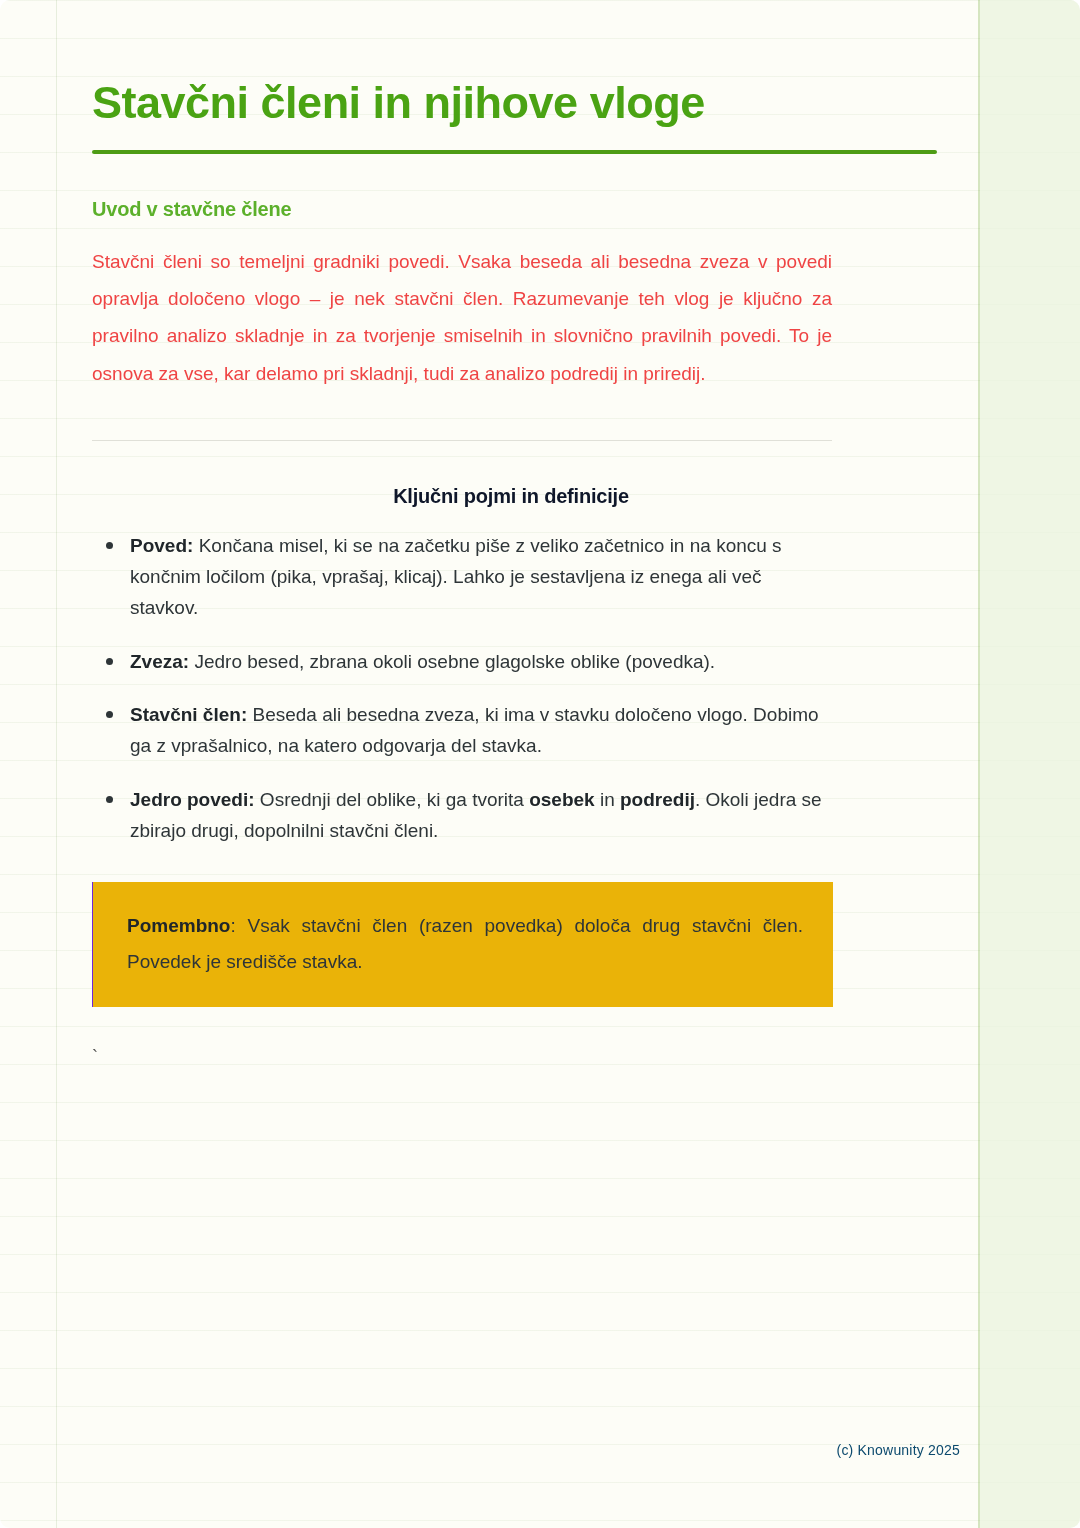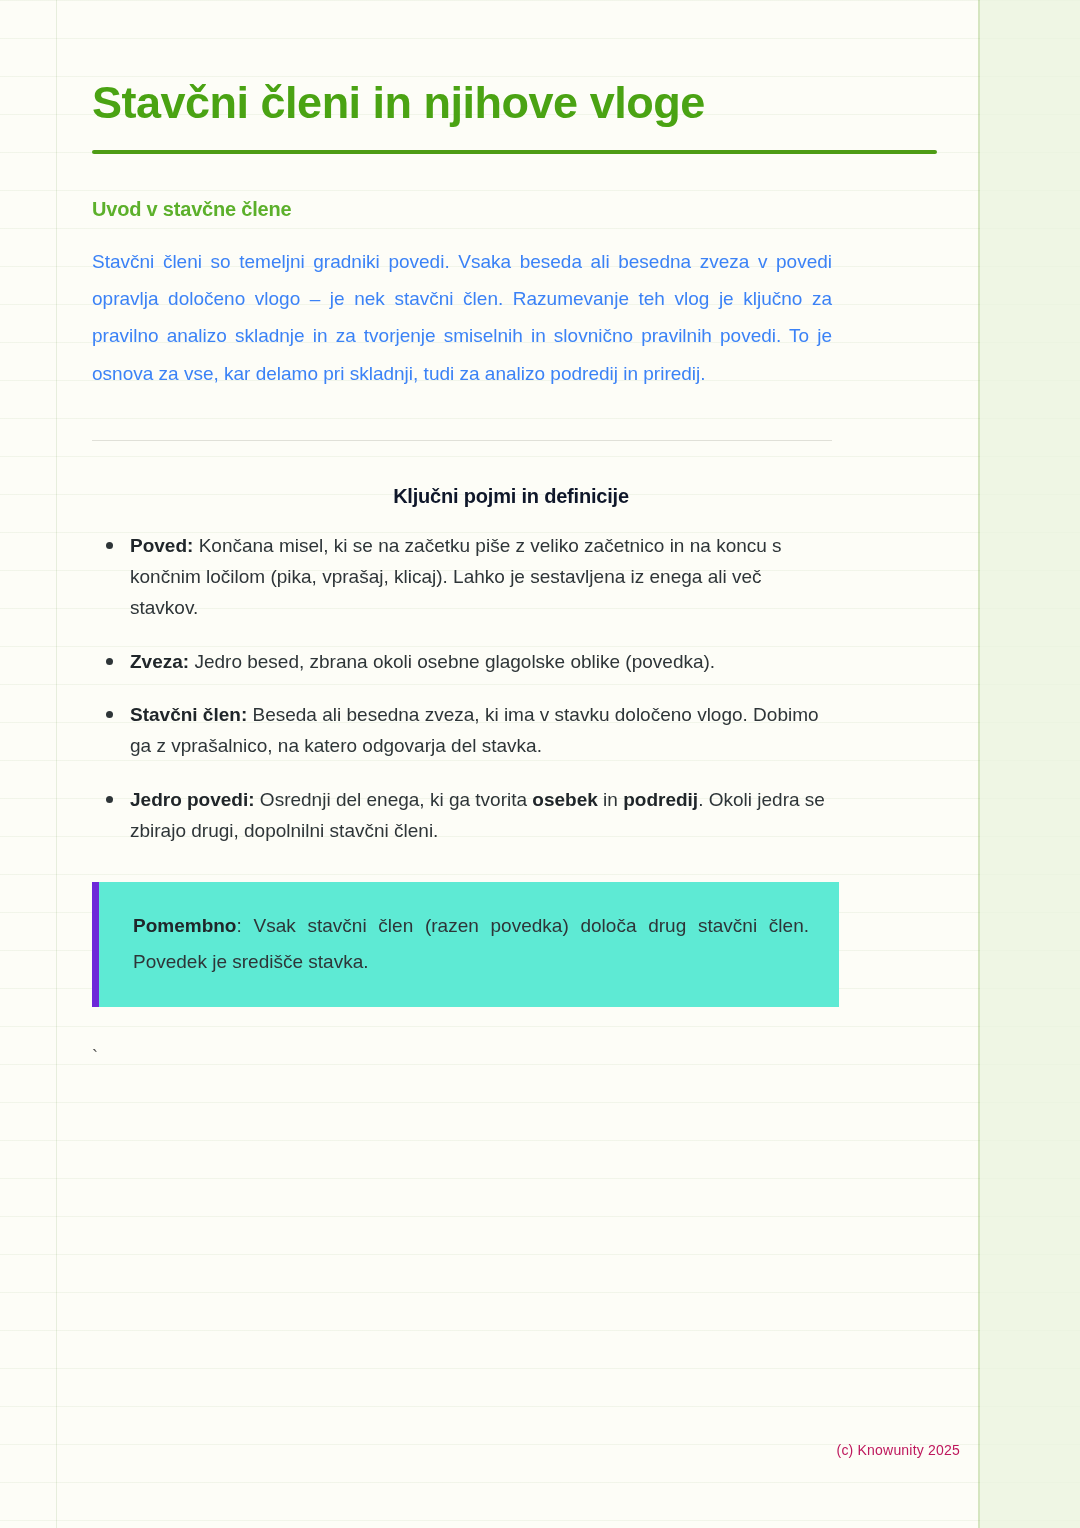--- a/index.html
+++ b/index.html
@@ -14,20 +14,21 @@
     overflow: hidden;
   }
 
   .page {
     position: relative;
     width: 1080px;
     height: 1528px;
     background: #fdfdf7;
     box-sizing: border-box;
     overflow: hidden;
+    border-radius: 10px;
   }
 
   
   .rules {
     position: absolute;
     inset: 0;
     background-image: repeating-linear-gradient(
       to bottom,
       rgba(120, 160, 90, 0.085) 0px,
       rgba(120, 160, 90, 0.085) 1px,
@@ -94,21 +95,21 @@
     letter-spacing: -0.2px;
   }
   h2.section-title.alt {
     color: #0f172a;
     text-align: center;
   }
 
   p.body-text {
     font-size: 19px;
     line-height: 1.95;
-    color: #3b82f6;
+    color: #ef4444;
     margin: 0;
     text-align: justify;
     max-width: 740px;
     font-weight: 400;
   }
 
   .divider {
     height: 1px;
     background: #e0e0d8;
     margin: 48px 0 44px 0;
@@ -139,22 +140,22 @@
     border-radius: 50%;
     background: #2e3538;
   }
   ul.term-list b, .callout b {
     font-weight: bold;
     color: #20262a;
   }
 
   .callout {
     margin-top: 36px;
-    background: #5eead4;
-    border-left: 7px solid #6d28d9;
+    background: #eab308;
+    border-left: 1px solid #6d28d9;
     padding: 26px 30px 26px 34px;
     max-width: 676px;
     box-sizing: content-box;
   }
   .callout p {
     margin: 0;
     font-size: 19px;
     line-height: 1.9;
     color: #2e3538;
     text-align: justify;
@@ -165,21 +166,21 @@
     font-size: 18px;
     color: #555;
     height: 24px;
   }
 
   .footer-credit {
     position: absolute;
     right: 120px;
     bottom: 70px;
     font-size: 14px;
-    color: #be185d;
+    color: #0c4a6e;
     letter-spacing: 0.2px;
   }
 </style>
 </head>
 <body>
 
 <div class="page">
   <div class="rules"></div>
   <div class="margin-rule"></div>
   <div class="right-band"></div>
@@ -205,21 +206,21 @@
       <li>
         <b>Zveza:</b>
         <span>Jedro besed, zbrana okoli osebne glagolske oblike (povedka).</span>
       </li>
       <li>
         <b>Stavčni člen:</b>
         <span>Beseda ali besedna zveza, ki ima v stavku določeno vlogo. Dobimo ga z vprašalnico, na katero odgovarja del stavka.</span>
       </li>
       <li>
         <b>Jedro povedi:</b>
-        <span>Osrednji del enega, ki ga tvorita </span><b>osebek</b><span> in </span><b>podredij</b><span>. Okoli jedra se zbirajo drugi, dopolnilni stavčni členi.</span>
+        <span>Osrednji del oblike, ki ga tvorita </span><b>osebek</b><span> in </span><b>podredij</b><span>. Okoli jedra se zbirajo drugi, dopolnilni stavčni členi.</span>
       </li>
     </ul>
 
     <div class="callout">
       <p><b>Pomembno</b><span>: Vsak stavčni člen (razen povedka) določa drug stavčni člen. Povedek je središče stavka.</span></p>
     </div>
 
     <div class="stray-mark">`</div>
 
   </div>

